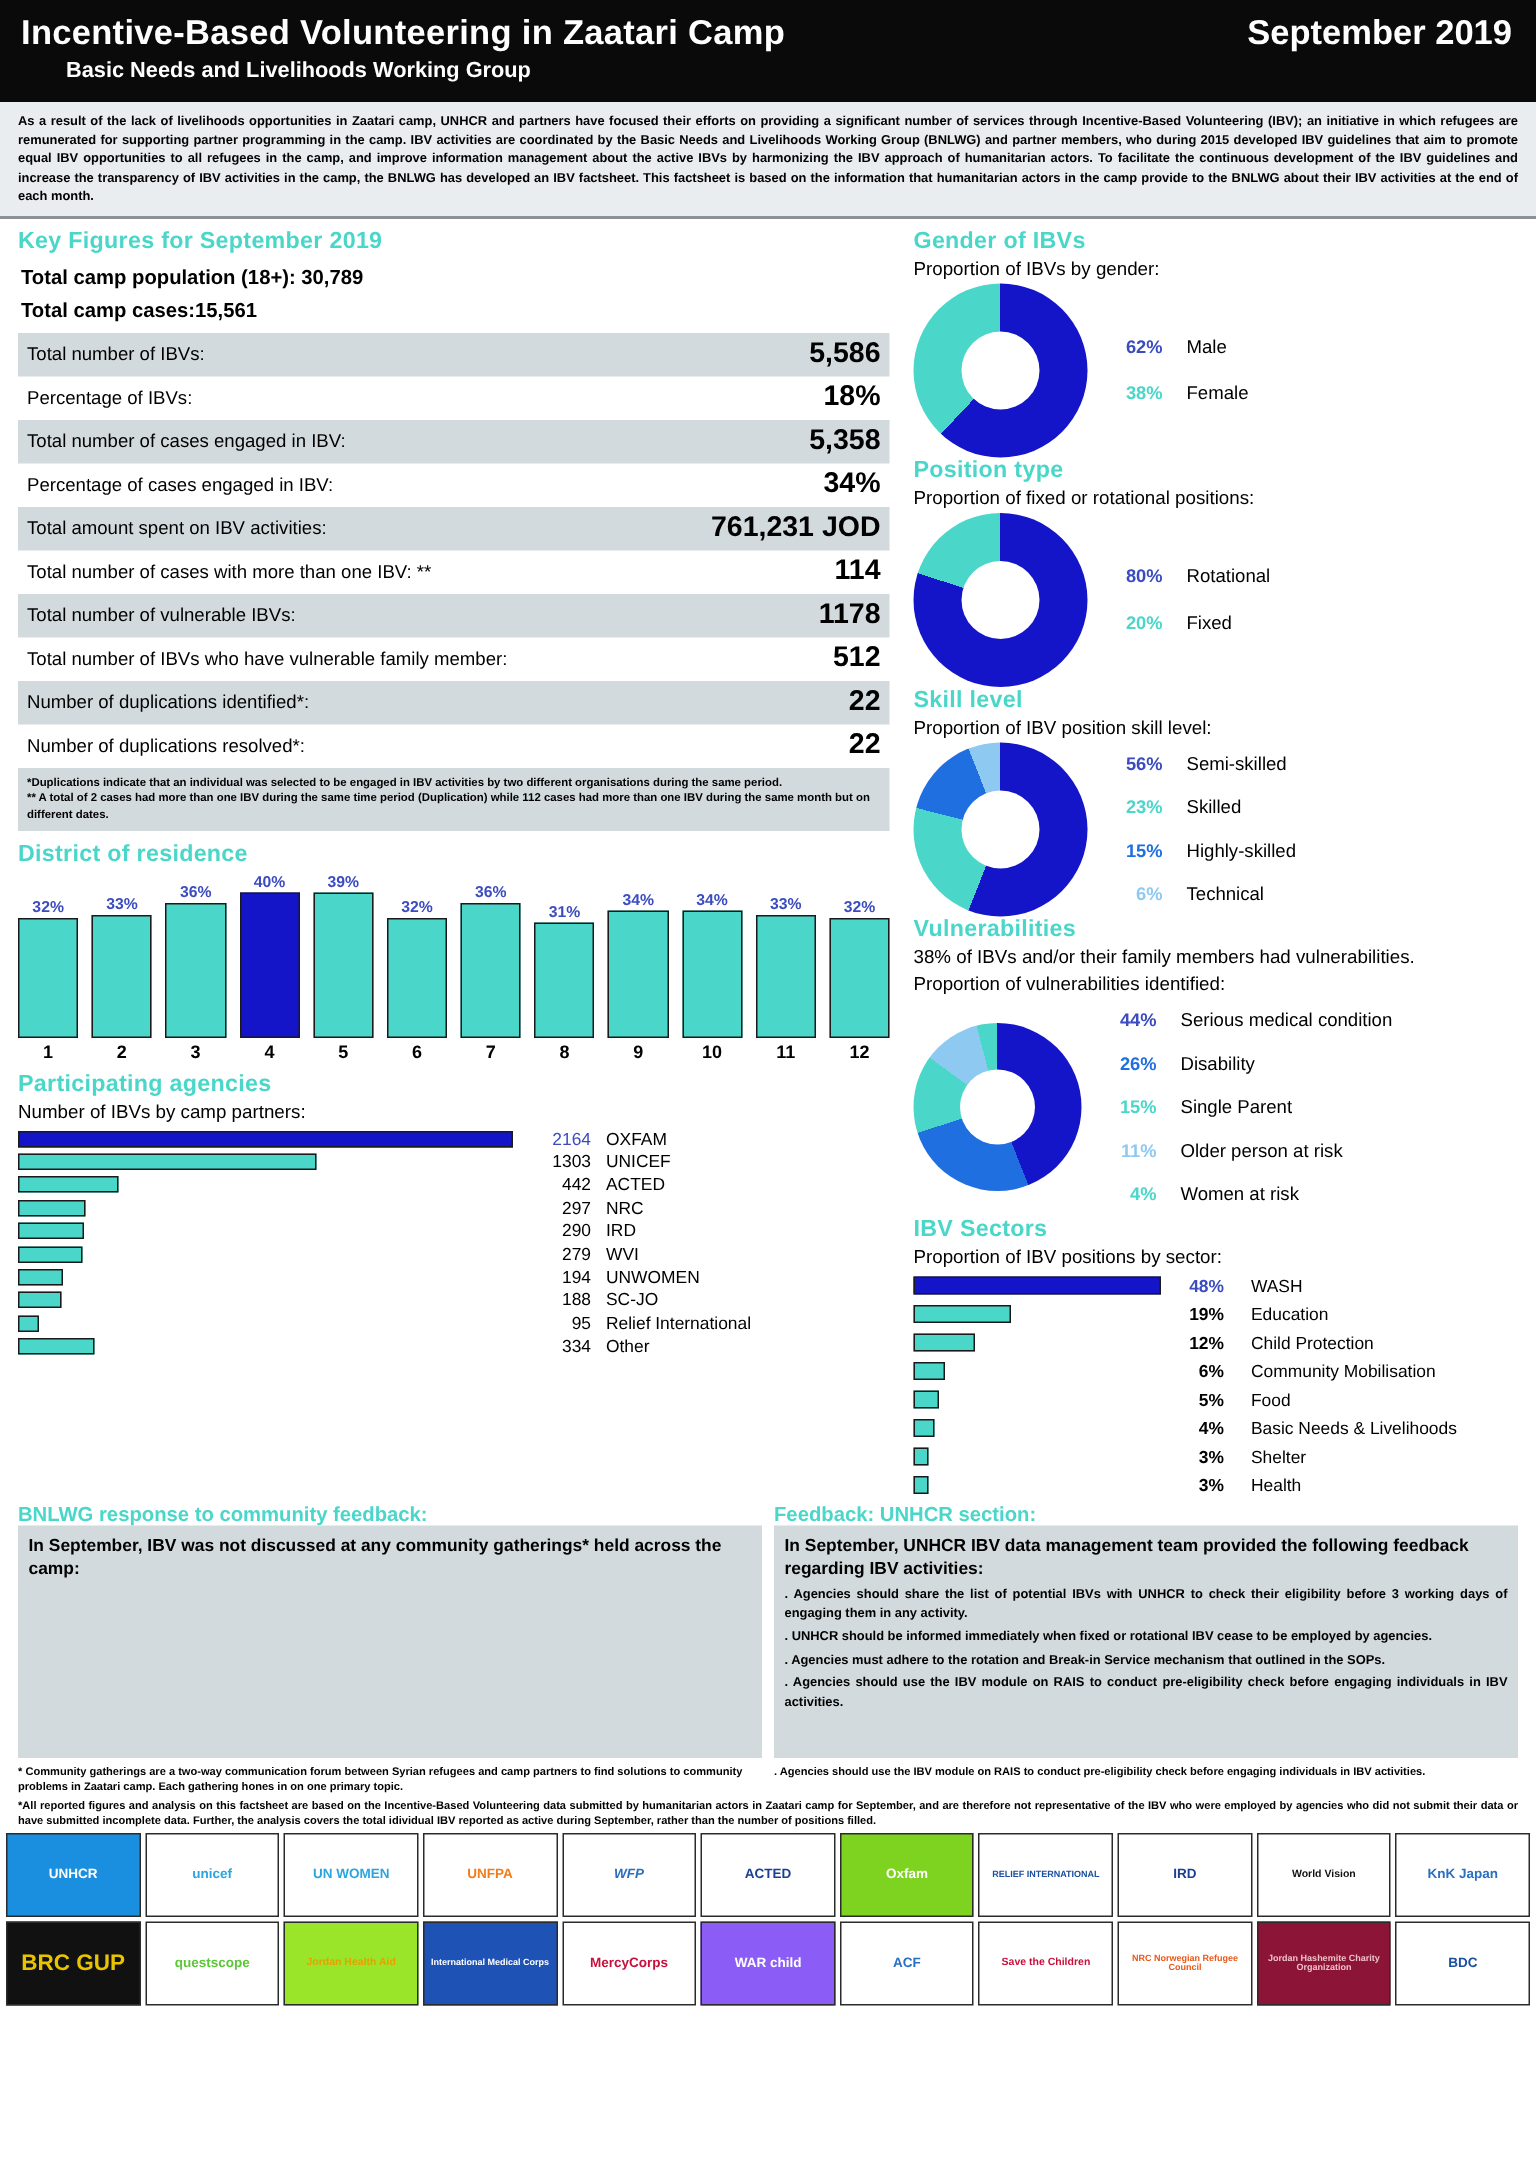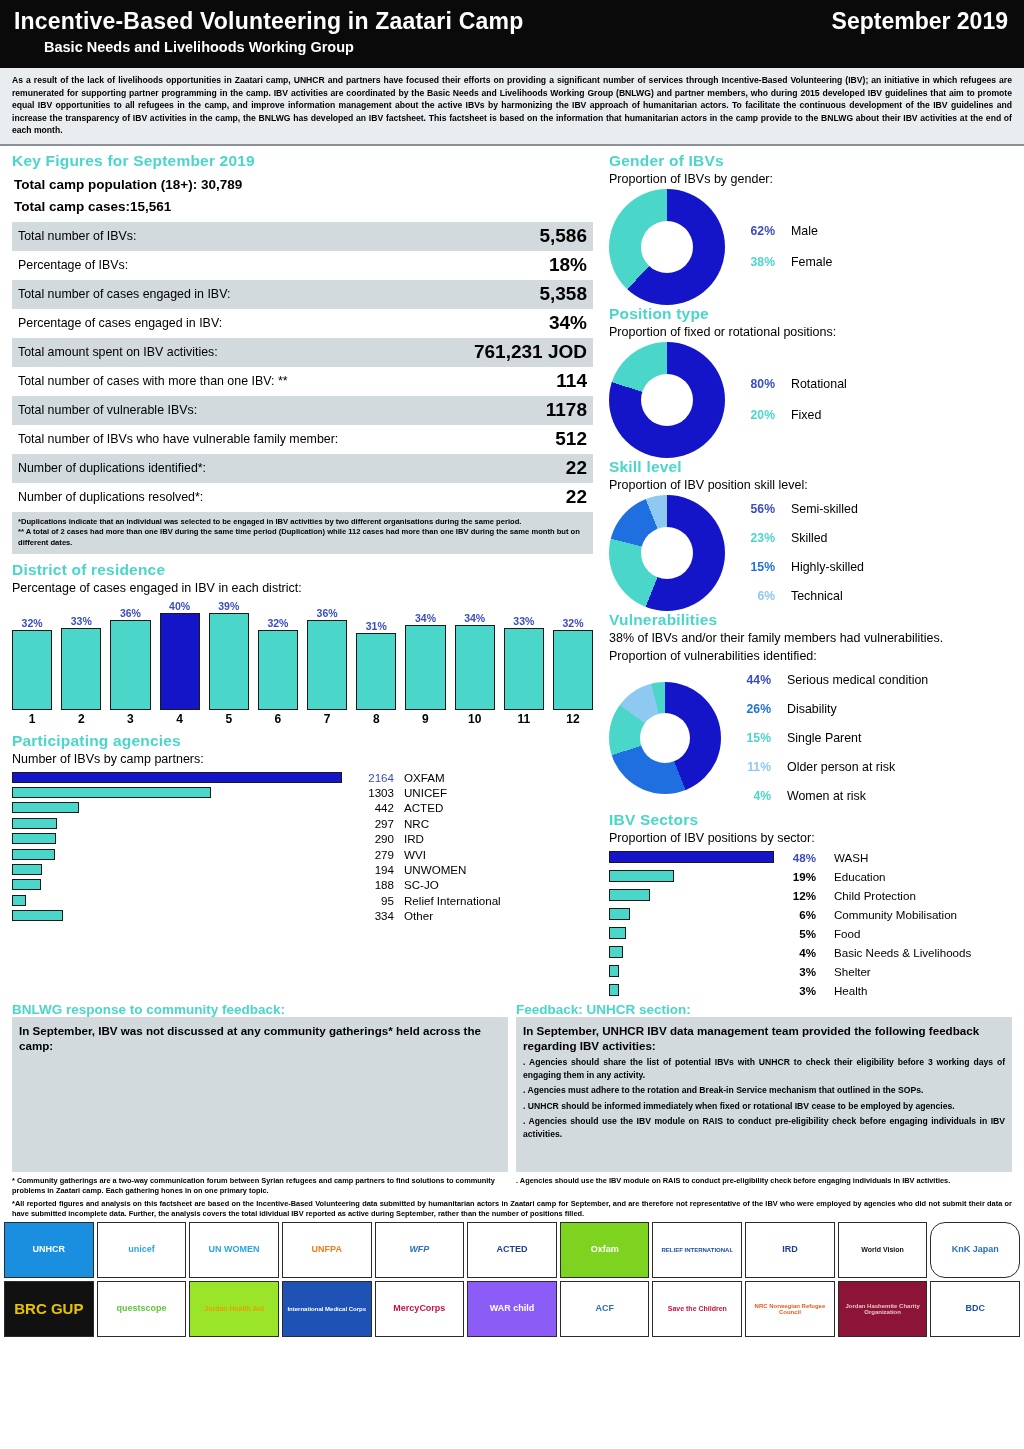--- a/index.html
+++ b/index.html
@@ -172,21 +172,20 @@
           <tr>
             <td>Number of duplications resolved*:</td>
             <td class="v">22</td>
           </tr>
         </tbody>
     </table>
     <div class="kf-note" id="kf-note"><span>*Duplications indicate that an individual was selected to be engaged in IBV activities by two different organisations during the same period.</span><br><span>** A total of 2 cases had more than one IBV during the same time period (Duplication) while 112 cases had more than one IBV during the same month but on different dates.</span></div>
 
     <div class="district-wrap">
       <h2 class="sec">District of residence</h2>
-      <div class="sub-lbl">Percentage of cases engaged in IBV in each district:</div>
       <div class="bars" id="district-bars">
           <div class="bcol">
             <div class="bval">32%</div>
             <div class="bar" style="height: 72.7273%;"></div>
           </div>
           <div class="bcol">
             <div class="bval">33%</div>
             <div class="bar" style="height: 75%;"></div>
           </div>
           <div class="bcol">
@@ -488,22 +487,22 @@
     <div class="fb-box left-box">
       <div class="fb-lead">In September, IBV was not discussed at any community gatherings* held across the camp:</div>
     </div>
   </div>
   <div class="fb">
     <h2>Feedback: UNHCR section:</h2>
     <div class="fb-box right-box">
       <div class="fb-lead">In September, UNHCR IBV data management team provided the following feedback regarding IBV activities:</div>
       <div id="unhcr-items">
           <div class="fb-body">. Agencies should share the list of potential IBVs with UNHCR to check their eligibility before 3 working days of engaging them in any activity.</div>
+          <div class="fb-body">. UNHCR should be informed immediately when fixed or rotational IBV cease to be employed by agencies.</div>
           <div class="fb-body">. Agencies must adhere to the rotation and Break-in Service mechanism that outlined in the SOPs.</div>
-          <div class="fb-body">. UNHCR should be informed immediately when fixed or rotational IBV cease to be employed by agencies.</div>
           <div class="fb-body">. Agencies should use the IBV module on RAIS to conduct pre-eligibility check before engaging individuals in IBV activities.</div>
         </div>
     </div>
   </div>
 </div>
 
 <div class="fb-cols" style="margin-top:1px;">
   <div class="fb fb-foot">* Community gatherings are a two-way communication forum between Syrian refugees and camp partners to find solutions to community problems in Zaatari camp. Each gathering hones in on one primary topic.</div>
   <div class="fb fb-foot">. Agencies should use the IBV module on RAIS to conduct pre-eligibility check before engaging individuals in IBV activities.</div>
 </div>
@@ -515,21 +514,21 @@
       <div class="logo" style="background: rgb(26, 143, 224); color: rgb(255, 255, 255); font-size: 9px; text-align: center; line-height: 1.1; padding: 2px;">UNHCR</div>
       <div class="logo" style="background: rgb(255, 255, 255); color: rgb(42, 165, 224); font-size: 9px; text-align: center; line-height: 1.1; padding: 2px;">unicef</div>
       <div class="logo" style="background: rgb(255, 255, 255); color: rgb(42, 165, 224); font-size: 9px; text-align: center; line-height: 1.1; padding: 2px;">UN WOMEN</div>
       <div class="logo" style="background: rgb(255, 255, 255); color: rgb(240, 125, 26); font-size: 9px; text-align: center; line-height: 1.1; padding: 2px;">UNFPA</div>
       <div class="logo" style="background: rgb(255, 255, 255); color: rgb(42, 111, 192); font-size: 9px; text-align: center; line-height: 1.1; padding: 2px; font-style: italic;">WFP</div>
       <div class="logo" style="background: rgb(255, 255, 255); color: rgb(27, 63, 148); font-size: 9px; text-align: center; line-height: 1.1; padding: 2px;">ACTED</div>
       <div class="logo" style="background: rgb(126, 211, 33); color: rgb(255, 255, 255); font-size: 9px; text-align: center; line-height: 1.1; padding: 2px;">Oxfam</div>
       <div class="logo" style="background: rgb(255, 255, 255); color: rgb(27, 79, 160); font-size: 6px; text-align: center; line-height: 1.1; padding: 2px;">RELIEF INTERNATIONAL</div>
       <div class="logo" style="background: rgb(255, 255, 255); color: rgb(27, 63, 148); font-size: 9px; text-align: center; line-height: 1.1; padding: 2px;">IRD</div>
       <div class="logo" style="background: rgb(255, 255, 255); color: rgb(17, 17, 17); font-size: 7px; text-align: center; line-height: 1.1; padding: 2px;">World Vision</div>
-      <div class="logo" style="background: rgb(255, 255, 255); color: rgb(42, 111, 192); font-size: 9px; text-align: center; line-height: 1.1; padding: 2px; border-radius: 15px;">KnK Japan</div>
+      <div class="logo" style="background: rgb(255, 255, 255); color: rgb(42, 111, 192); font-size: 9px; text-align: center; line-height: 1.1; padding: 2px;">KnK Japan</div>
     </div>
   <div class="logo-row" id="logo-row-2">
       <div class="logo" style="background: rgb(17, 17, 17); color: rgb(232, 196, 0); font-size: 15px; text-align: left; line-height: 1.1; padding: 2px;">BRC GUP</div>
       <div class="logo" style="background: rgb(255, 255, 255); color: rgb(94, 198, 58); font-size: 9px; text-align: center; line-height: 1.1; padding: 2px;">questscope</div>
       <div class="logo" style="background: rgb(154, 229, 42); color: rgb(232, 160, 0); font-size: 7px; text-align: center; line-height: 1.1; padding: 2px;">Jordan Health Aid</div>
       <div class="logo" style="background: rgb(31, 82, 181); color: rgb(255, 255, 255); font-size: 6px; text-align: center; line-height: 1.1; padding: 2px;">International Medical Corps</div>
       <div class="logo" style="background: rgb(255, 255, 255); color: rgb(200, 16, 60); font-size: 9px; text-align: center; line-height: 1.1; padding: 2px;">MercyCorps</div>
       <div class="logo" style="background: #8b5cf6; color: rgb(255, 255, 255); font-size: 9px; text-align: center; line-height: 1.1; padding: 2px;">WAR child</div>
       <div class="logo" style="background: rgb(255, 255, 255); color: rgb(42, 111, 192); font-size: 9px; text-align: center; line-height: 1.1; padding: 2px;">ACF</div>
       <div class="logo" style="background: rgb(255, 255, 255); color: rgb(200, 16, 60); font-size: 7px; text-align: center; line-height: 1.1; padding: 2px;">Save the Children</div>

